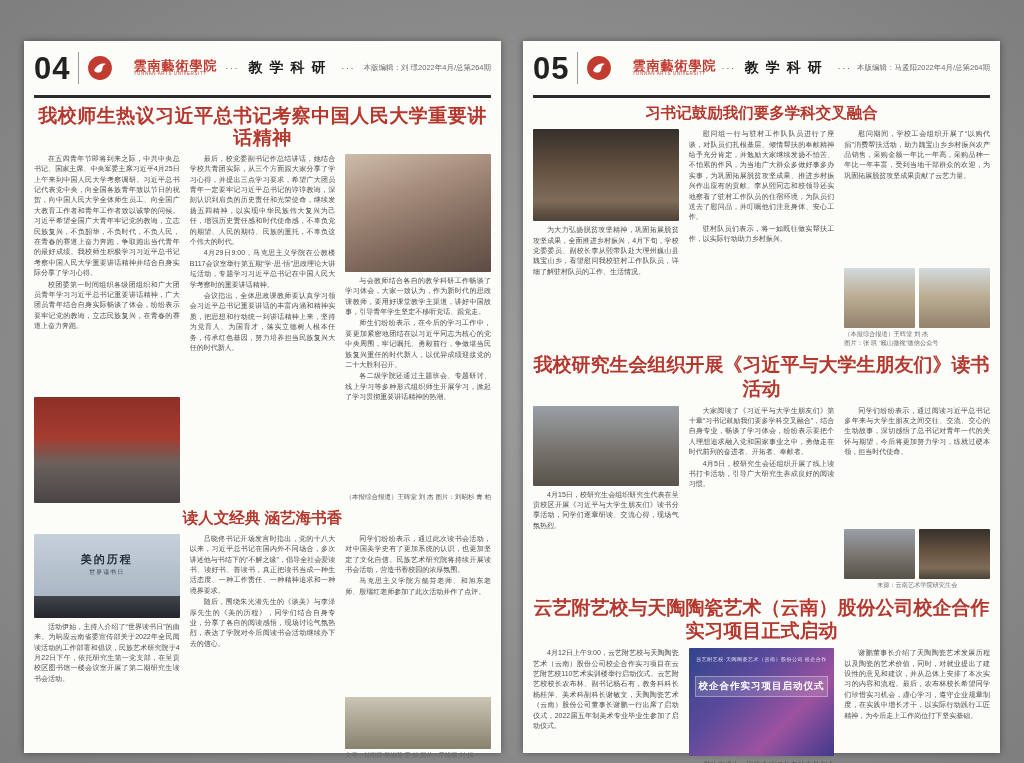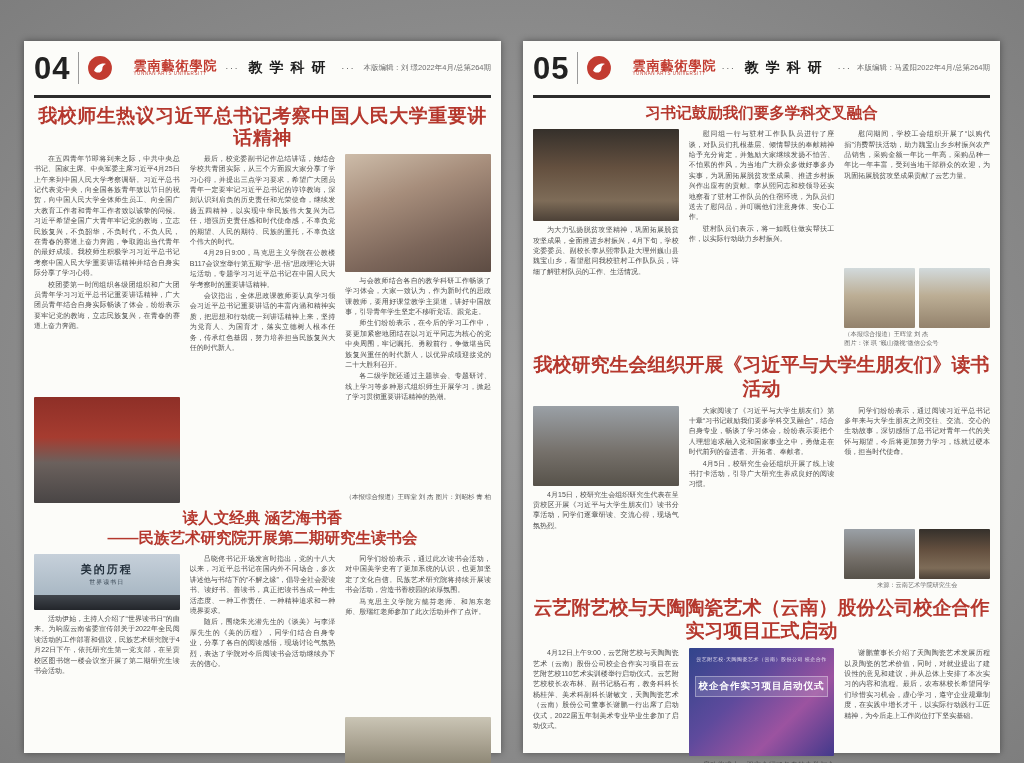--- a/index.html
+++ b/index.html
@@ -122,25 +122,24 @@
               <p>各二级学院还通过主题班会、专题研讨、线上学习等多种形式组织师生开展学习，掀起了学习贯彻重要讲话精神的热潮。</p>
             </div>
           <div class="byline">（本报综合报道）王晖堂 刘 杰 图片：刘昭杉 青 柏</div>
         </div>
       </div>
     </article>
 
     <article>
       <div class="head-pair">
         <h2 class="head-l">读人文经典 涵艺海书香</h2>
-        <h2 class="head-l">——民族艺术研究院开展第二期研究生读书会</h2>
       </div>
       <div class="cols" style="height:226px">
         <div class="col">
-          <div class="photo slide-photo" style="height:56px;margin-bottom:4px">
+          <div class="photo slide-photo" style="height:84px;margin-bottom:4px">
             <div class="slide-screen">
               <div class="slide-t1">美的历程</div>
               <div class="slide-t2">世界读书日</div>
             </div>
             <div class="slide-audience"></div>
           </div>
           <div class="coltext">
               <p>活动伊始，主持人介绍了“世界读书日”的由来。为响应云南省委宣传部关于2022年全民阅读活动的工作部署和倡议，民族艺术研究院于4月22日下午，依托研究生第一党支部，在呈贡校区图书馆一楼会议室开展了第二期研究生读书会活动。</p>
             </div>
         </div>

